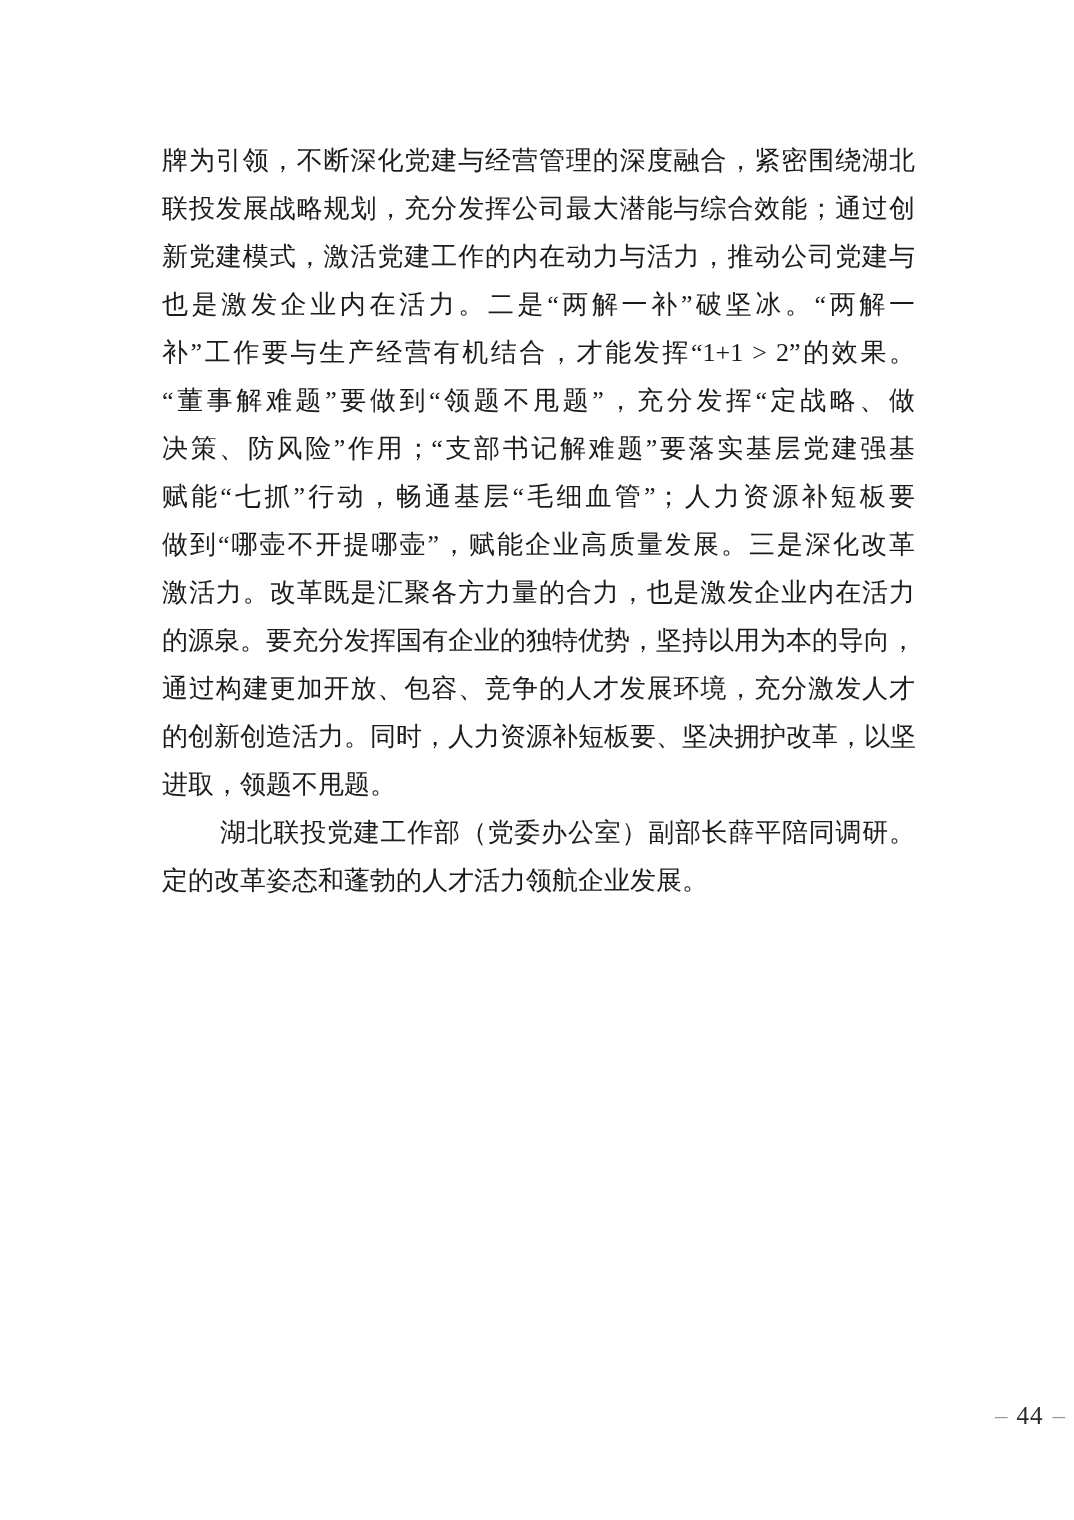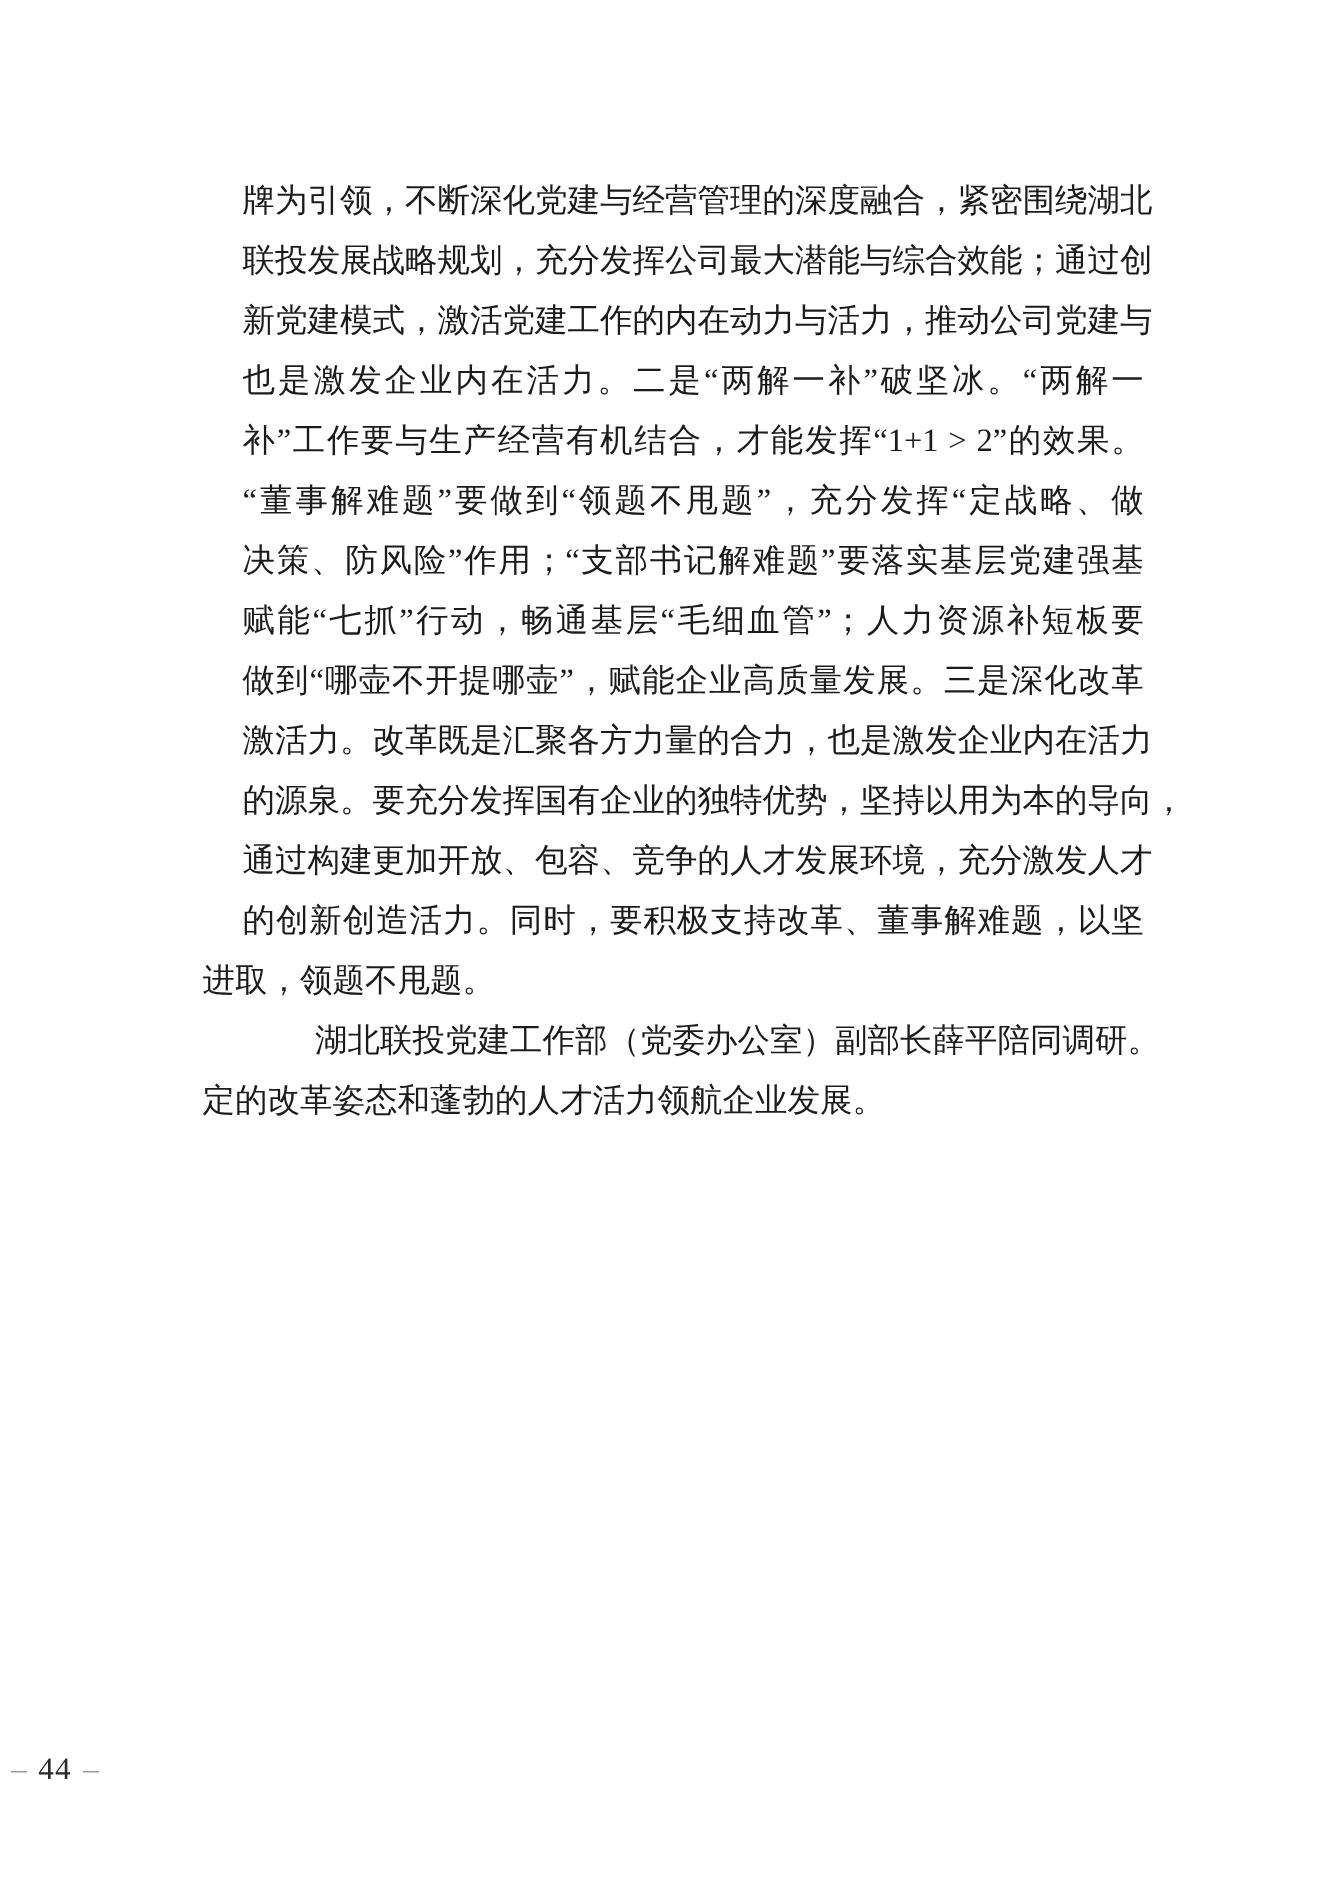--- a/index.html
+++ b/index.html
@@ -30,31 +30,30 @@
   .line {
     height: 48px;
     line-height: 48px;
     white-space: nowrap;
     overflow: visible;
     text-align: justify;
     text-align-last: left;
   }
   .line.fill {
     text-align-last: justify;
-    margin-left: 32px;
   }
   .line.indent {
     text-indent: 58px;
   }
   .footer {
     position: absolute;
     top: 1402px;
     left: 0;
     width: 100%;
-    text-align: left;
+    text-align: right;
     font-size: 25px;
     color: #2a2a2a;
   }
   .footer .dash {
     color: #9b9b9b;
     padding: 0 9px;
   }
   .footer .num {
     letter-spacing: 1px;
   }
@@ -71,21 +70,21 @@
         <div class="line fill">新党建模式，激活党建工作的内在动力与活力，推动公司党建与</div>
         <div class="line fill">也是激发企业内在活力。二是“两解一补”破坚冰。“两解一</div>
         <div class="line fill">补”工作要与生产经营有机结合，才能发挥“1+1 &gt; 2”的效果。</div>
         <div class="line fill">“董事解难题”要做到“领题不甩题”，充分发挥“定战略、做</div>
         <div class="line fill">决策、防风险”作用；“支部书记解难题”要落实基层党建强基</div>
         <div class="line fill">赋能“七抓”行动，畅通基层“毛细血管”；人力资源补短板要</div>
         <div class="line fill">做到“哪壶不开提哪壶”，赋能企业高质量发展。三是深化改革</div>
         <div class="line fill">激活力。改革既是汇聚各方力量的合力，也是激发企业内在活力</div>
         <div class="line fill">的源泉。要充分发挥国有企业的独特优势，坚持以用为本的导向，</div>
         <div class="line fill">通过构建更加开放、包容、竞争的人才发展环境，充分激发人才</div>
-        <div class="line fill">的创新创造活力。同时，要积极支持改革、董事解难题，以坚</div>
+        <div class="line fill">的创新创造活力。同时，人力资源补短板要、坚决拥护改革，以坚</div>
         <div class="line">进取，领题不甩题。</div>
       </div>
       <div class="paragraph">
         <div class="line fill indent">湖北联投党建工作部（党委办公室）副部长薛平陪同调研。</div>
         <div class="line">定的改革姿态和蓬勃的人才活力领航企业发展。</div>
       </div>
     </div>
 
   <div class="footer">
     <span class="dash">–</span><span class="num">44</span><span class="dash">–</span>

